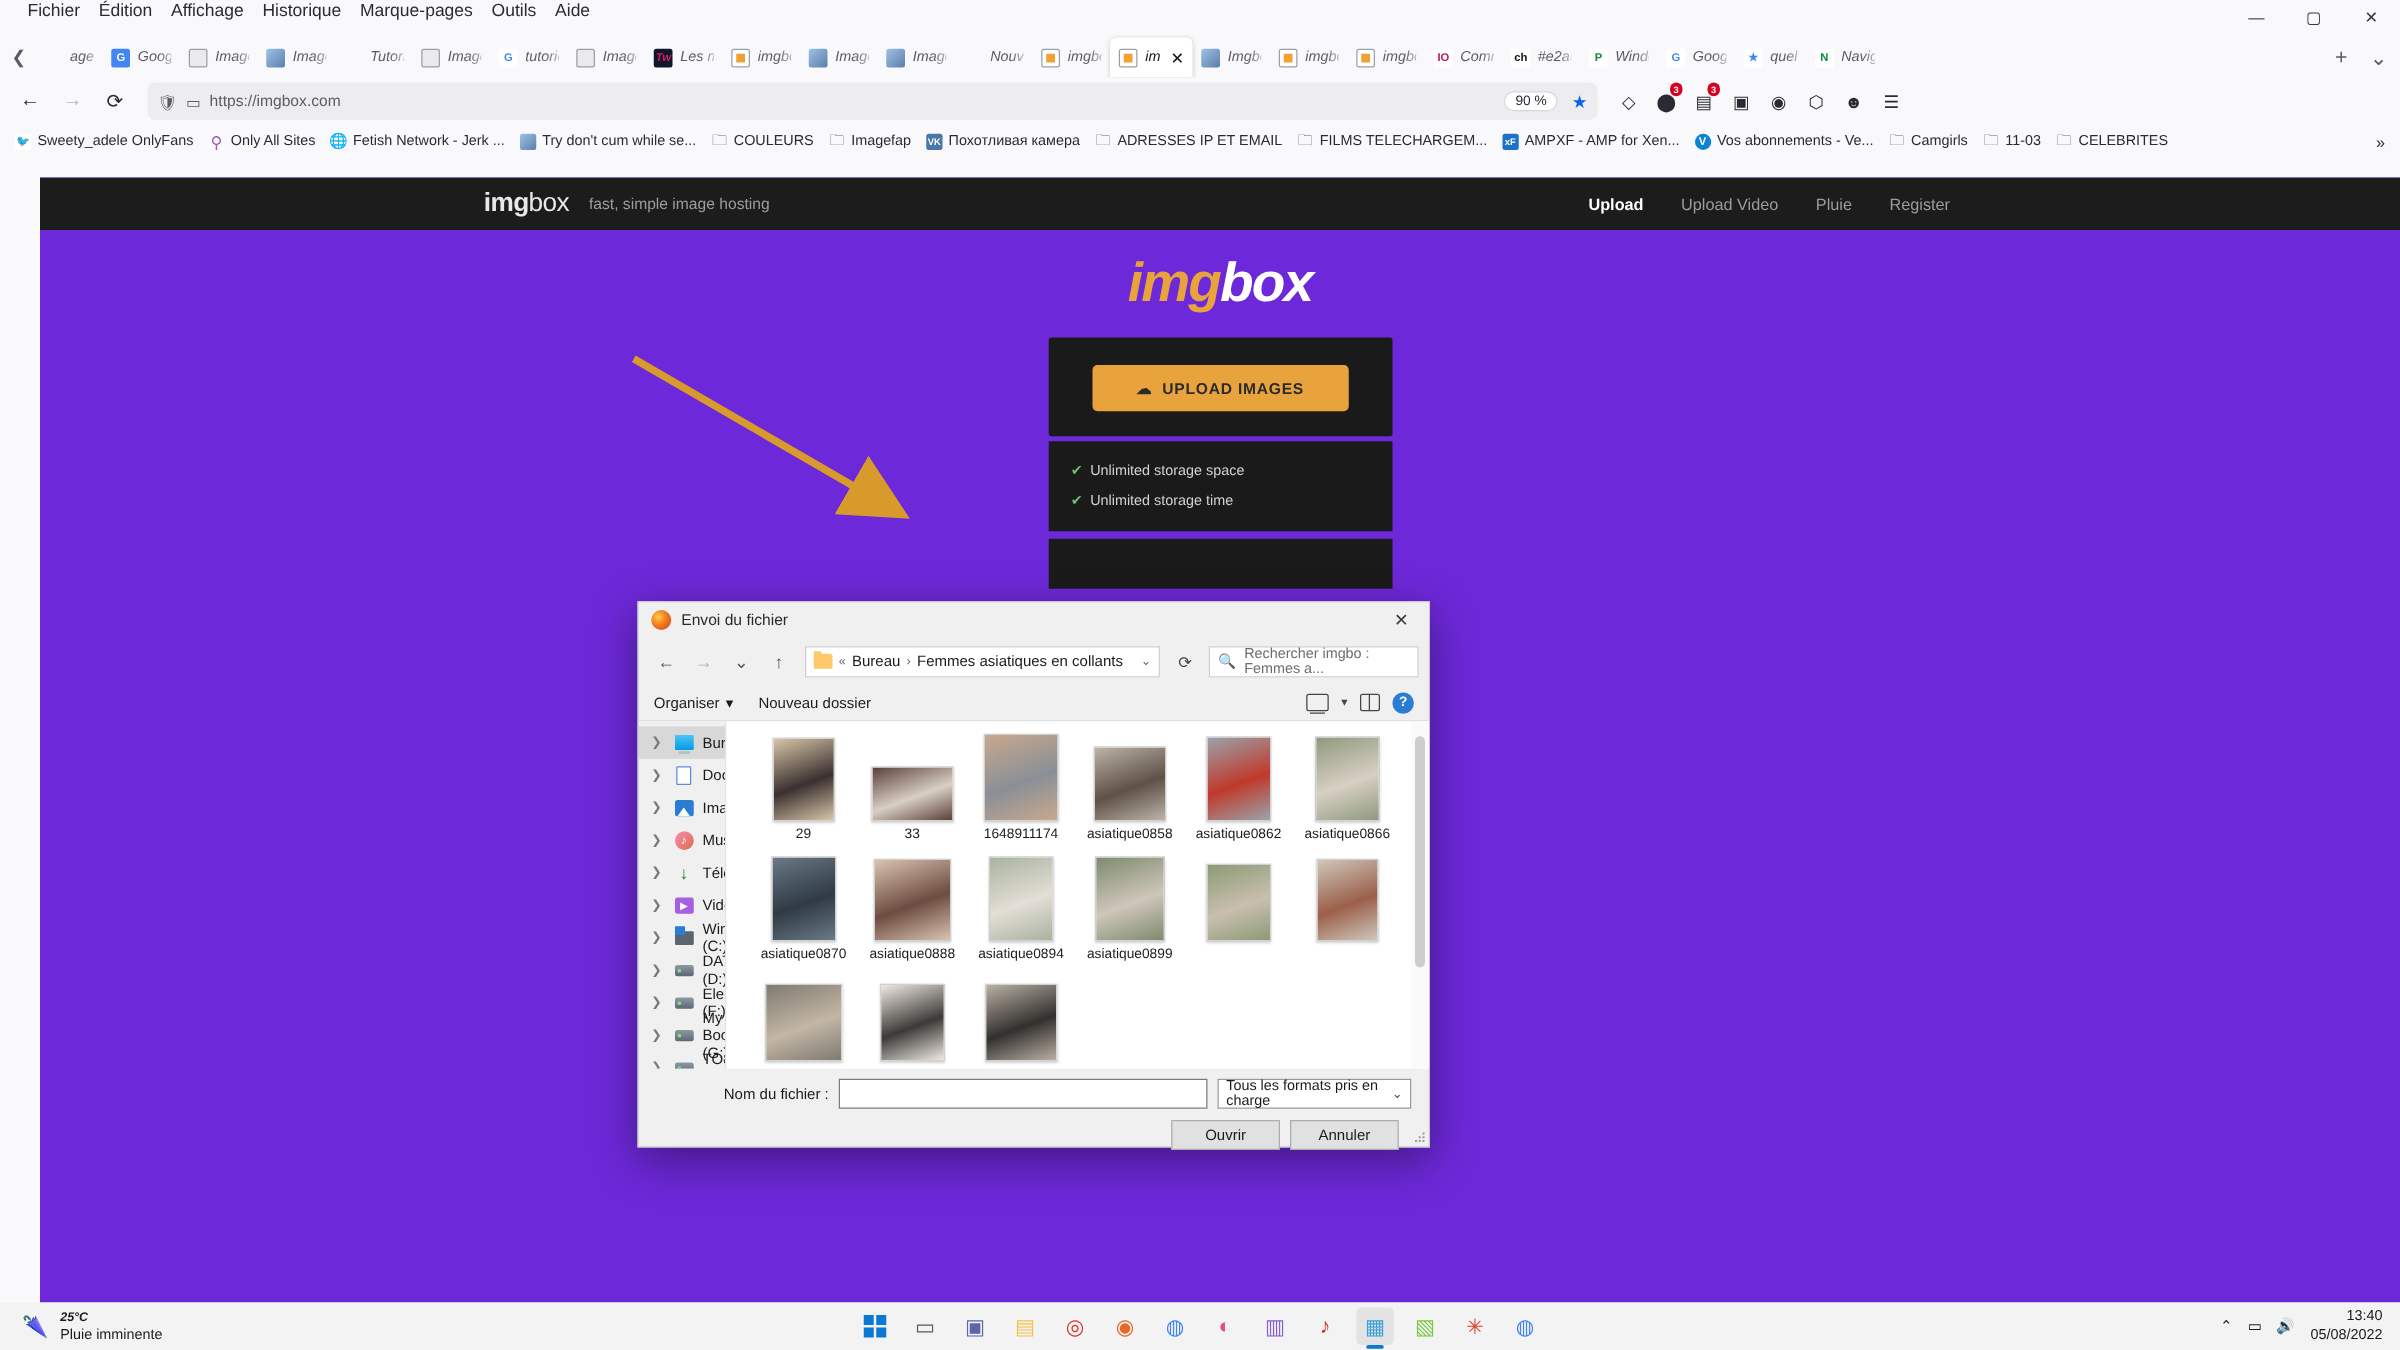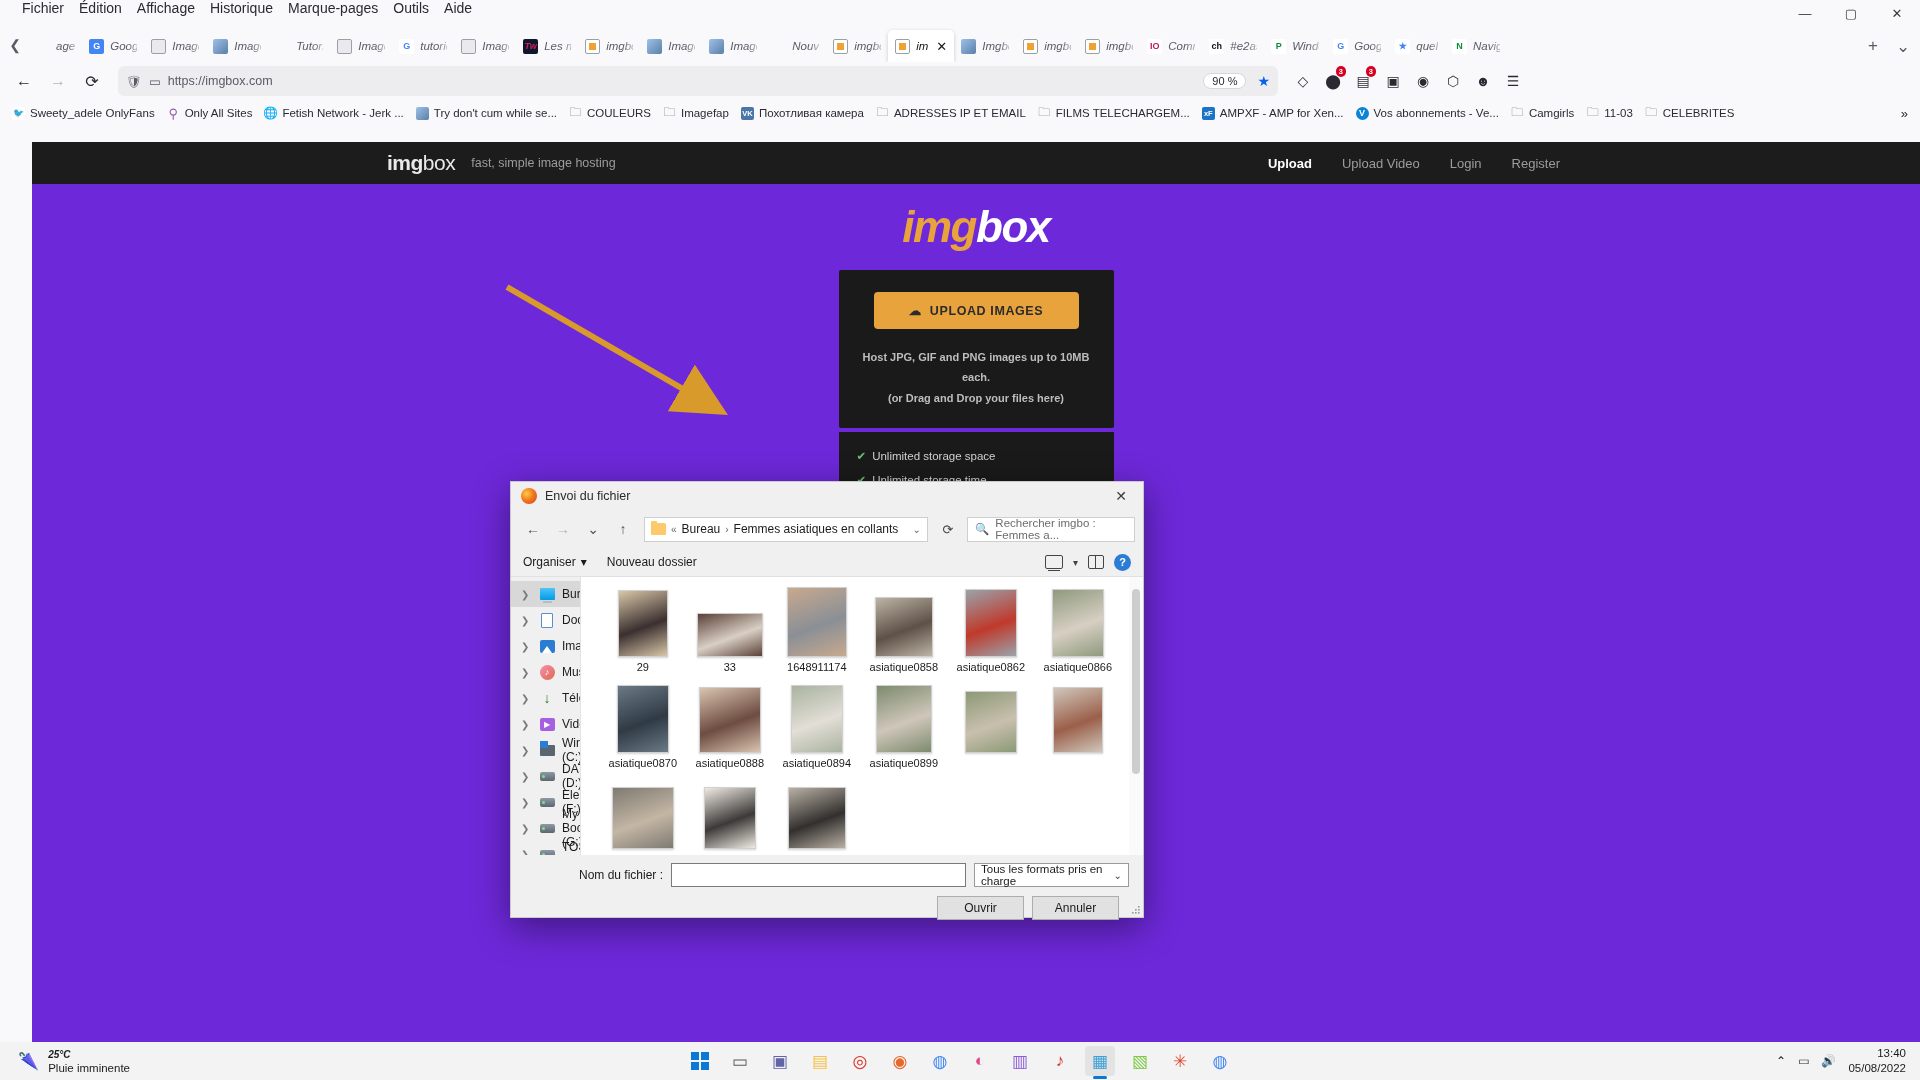--- a/index.html
+++ b/index.html
@@ -528,21 +528,21 @@
 <div class="page">
 
   <div class="site-header">
     <div class="logo-small">
       <span class="img">img</span><span style="font-weight:normal">box</span>
     </div>
     <div class="tagline">fast, simple image hosting</div>
     <div class="site-nav" id="site-nav">
         <span class="nav-a on">Upload</span>
         <span class="nav-a">Upload Video</span>
-        <span class="nav-a">Login</span>
+        <span class="nav-a">Pluie</span>
         <span class="nav-a">Register</span>
       </div>
   </div>
 
 
   <svg class="arrow-svg" width="290" height="200">
     <defs>
       <marker id="ah" markerWidth="9" markerHeight="9" refX="4" refY="4.5" orient="auto">
         <path d="M0,0 L9,4.5 L0,9 z" fill="#d79a2b"></path>
       </marker>
@@ -551,24 +551,20 @@
   </svg>
 
   <div class="hero">
     <div class="big-logo">
       <span>img</span><span class="b2">box</span>
     </div>
     <div class="upload-card">
       <div class="upload-btn">
         <span>☁</span>
         <span>UPLOAD IMAGES</span>
-      </div>
-      <div class="upload-note">
-        <div>Host JPG, GIF and PNG images up to 10MB each.</div>
-        <div>(or Drag and Drop your files here)</div>
       </div>
     </div>
     <div class="feat-card">
       <div><span class="chk">✔</span><span>Unlimited storage space</span></div>
       <div><span class="chk">✔</span><span>Unlimited storage time</span></div>
     </div>
     <div class="feat-card2"></div>
   </div>
 
   <div class="filedlg">

